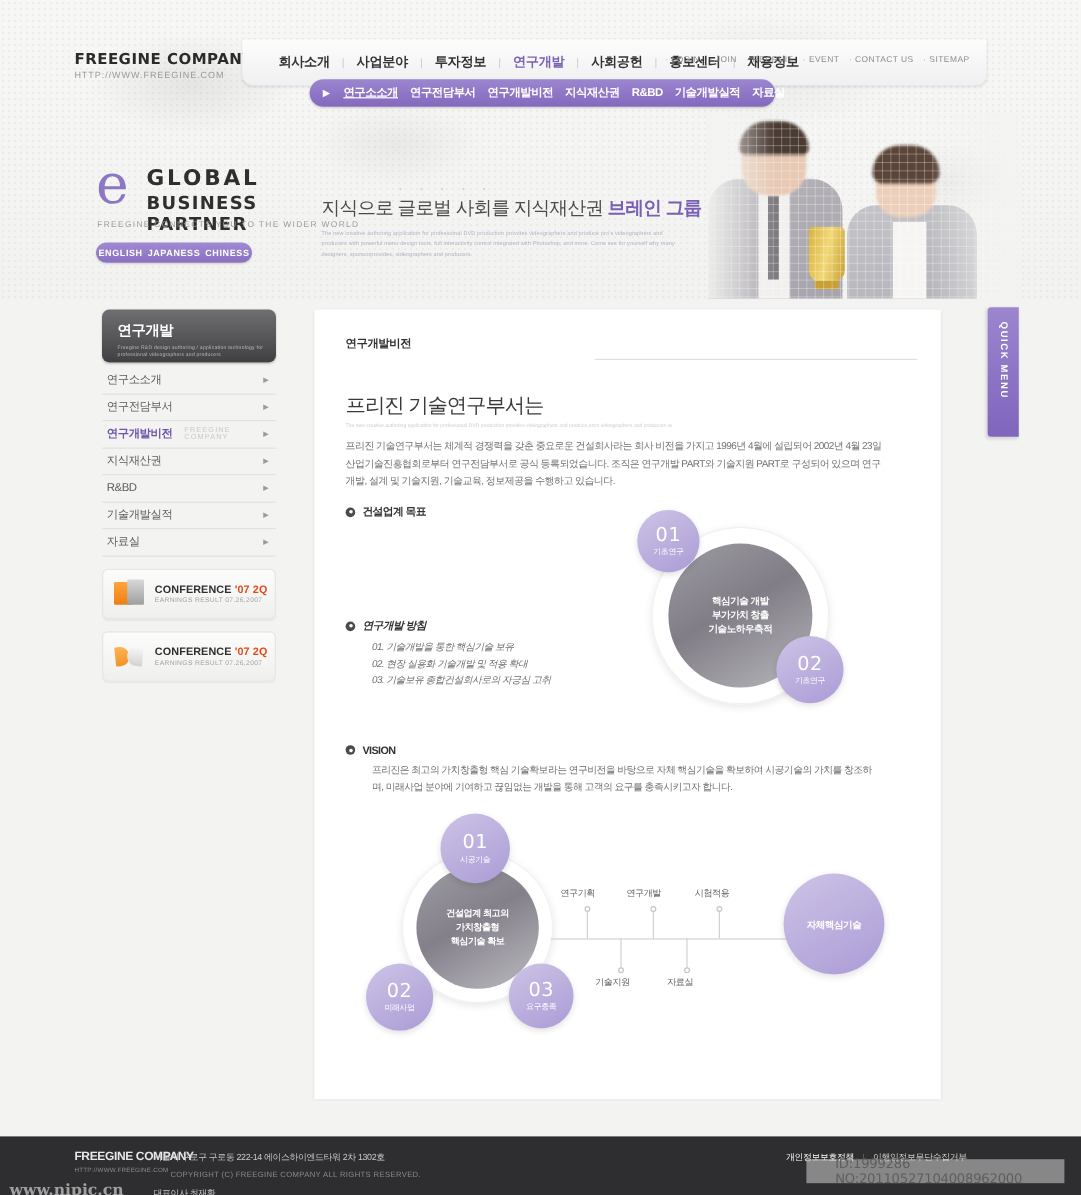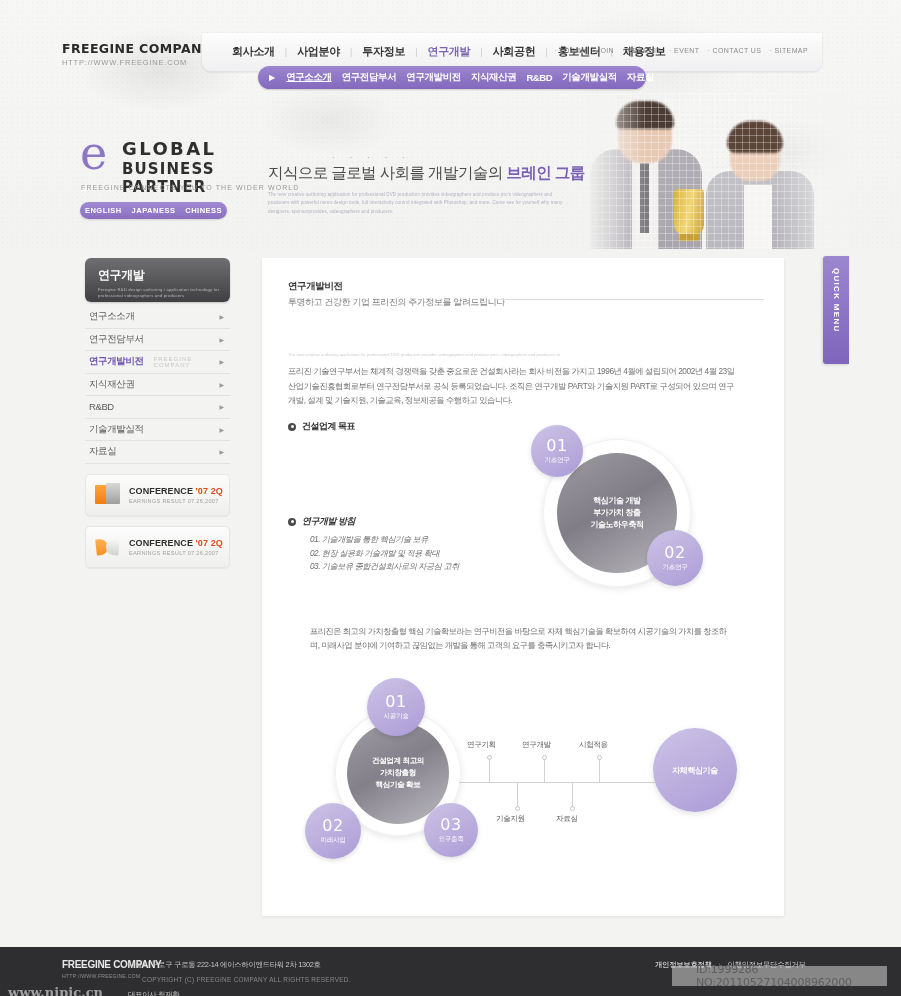--- a/index.html
+++ b/index.html
@@ -89,21 +89,21 @@
   }
   .brand-l2 {
     font-size: 15px; letter-spacing: 1.1px; color: #2f2f2f; font-weight: bold;
     font-family: "DejaVu Sans", sans-serif; margin-top: 1px;
   }
   .brand-tag {
     position: absolute; left: 1px; top: 52px; font-size: 7px; color: #9b9b9b;
     letter-spacing: 1.1px; white-space: nowrap;
   }
   .lang-bar {
-    position: absolute; left: 0px; top: 70px; width: 147px; height: 17px;
+    position: absolute; left: 0px; top: 70px; width: 130px; height: 17px;
     background: linear-gradient(#9f8ad2, #8970c0); border-radius: 9px;
     display: flex; align-items: center; justify-content: space-around;
     box-shadow: 0 1px 2px rgba(0,0,0,.15);
   }
   .lang-bar span { color: #fff; font-size: 7.5px; font-weight: bold; letter-spacing: .5px; cursor: pointer; }
 
   .hero-copy { position: absolute; left: 268px; top: 52px; width: 330px; }
   .hero-dots { font-size: 9px; color: #b0a4cd; letter-spacing: 6px; margin-left: 64px; }
   .hero-line { font-size: 15.5px; color: #4b4b4b; letter-spacing: -.6px; margin-top: 1px; white-space: nowrap; }
   .hero-line b { color: #7a5fb5; font-weight: bold; }
@@ -378,21 +378,21 @@
       <div class="brand-tag">FREEGINE CONNECTS YOU TO THE WIDER WORLD</div>
       <div class="lang-bar">
         <span>ENGLISH</span>
         <span>JAPANESS</span>
         <span>CHINESS</span>
       </div>
     </div>
 
     <div class="hero-copy">
       <div class="hero-dots">· · · · ·</div>
-      <div class="hero-line"><span>지식으로 글로벌 사회를 개발기술의 </span><b>브레인 그룹</b></div>
+      <div class="hero-line"><span>지식으로 글로벌 사회를 지식재산권 </span><b>브레인 그룹</b></div>
       <div class="hero-sub">The new creative authoring application for professional DVD production provides videographers and produce pro's videographers and producers with powerful menu design tools, full interactivity control integrated with Photoshop, and more. Come see for yourself why many designers, sponsorprovides, videographers and producers.</div>
     </div>
 
     <div class="photo">
       <div class="ph-man"></div>
       <div class="ph-man-shirt"></div>
       <div class="ph-man-tie"></div>
       <div class="ph-man-head"></div>
       <div class="ph-man-hair"></div>
       <div class="ph-woman"></div>
@@ -473,24 +473,24 @@
         <div class="tx1"><span>CONFERENCE </span><em>'07 2Q</em></div>
         <div class="tx2">EARNINGS RESULT 07.26,2007</div>
       </div>
     </div>
   </div>
 
   <div class="content">
 
     <div class="c-head">
       <div class="t">연구개발비전</div>
-      <div class="s">투명하고 건강한 기업 프리진의 주가정보를 알려드립니다</div>
       <div class="rule"></div>
     </div>
 
+    <div class="c-title">프리진 기술연구부서는</div>
     <div class="c-microtext">The new creative authoring application for professional DVD production provides videographers and produce pro's videographers and producers wi</div>
     <div class="c-para">프리진 기술연구부서는 체계적 경쟁력을 갖춘 중요로운 건설회사라는 회사 비전을 가지고 1996년 4월에 설립되어 2002년 4월 23일 산업기술진흥협회로부터 연구전담부서로 공식 등록되었습니다. 조직은 연구개발 PART와 기술지원 PART로 구성되어 있으며 연구개발, 설계 및 기술지원, 기술교육, 정보제공을 수행하고 있습니다.</div>
 
     <div class="sec" style="top:162px;">
       <div class="sec-h">
         <span class="bulletdot"></span>
         <span class="h">건설업계 목표</span>
       </div>
     </div>
 
@@ -500,20 +500,24 @@
         <span class="h">연구개발 방침</span>
       </div>
       <ol>
         <li>01. 기술개발을 통한 핵심기술 보유</li>
         <li>02. 현장 실용화 기술개발 및 적용 확대</li>
         <li>03. 기술보유 종합건설회사로의 자긍심 고취</li>
       </ol>
     </div>
 
     <div class="sec" style="top:362px;">
+      <div class="sec-h">
+        <span class="bulletdot"></span>
+        <span class="h">VISION</span>
+      </div>
       <div class="vision-body">프리진은 최고의 가치창출형 핵심 기술확보라는 연구비전을 바탕으로 자체 핵심기술을 확보하여 시공기술의 가치를 창조하며, 미래사업 분야에 기여하고 끊임없는 개발을 통해 고객의 요구를 충족시키고자 합니다.</div>
     </div>
   </div>
 
   <div class="dia1">
     <div class="ring1"></div>
     <div class="core1">
       <div class="ct">
         <div>핵심기술 개발</div>
         <div>부가가치 창출</div>

